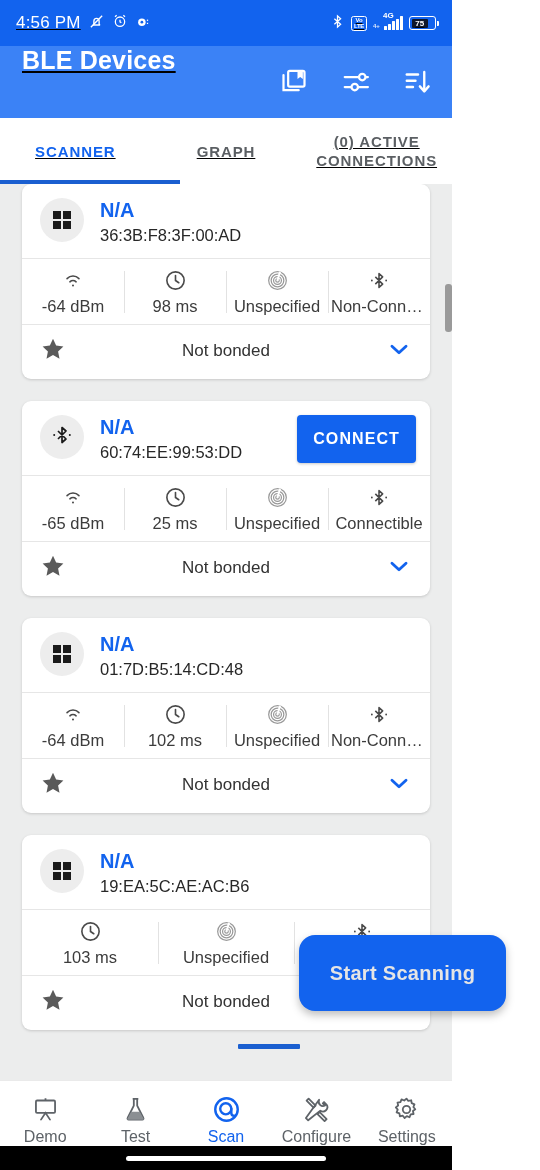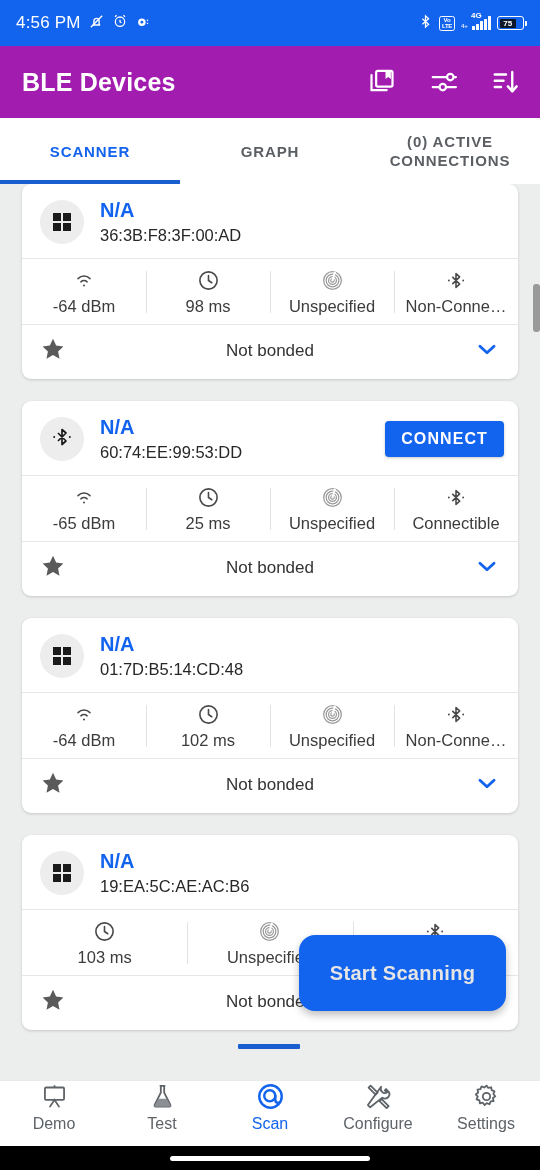--- a/index.html
+++ b/index.html
@@ -4,22 +4,23 @@
 <style>
   * { margin:0; padding:0; box-sizing:border-box; }
   html, body {
     width:540px; height:1170px;
     font-family:"Liberation Sans", sans-serif;
     background:#ffffff;
     overflow:hidden;
   }
   #app {
     position:relative;
-    width:540px; height:1170px;
+    width:452px; height:1170px;
     background:#eceded;
+    text-decoration:underline;
   }
 
   
   .statusbar {
     height:46px;
     background:#1263ee;
     display:flex; align-items:center;
     padding:0 16px;
     color:#fff;
   }
@@ -47,22 +48,22 @@
     width:2.5px; height:5px; background:#fff; border-radius:0 1px 1px 0;
   }
   .batt .fill {
     background:#0f172a; height:100%; width:75%; border-radius:1px;
     color:#fff; font-size:8px; font-weight:bold;
     display:flex; align-items:center; justify-content:center;
   }
 
   
   .appbar {
-    height:72px; background:#a21caf;
-    display:flex; align-items:center;
+    height:72px; background:#3b82f6;
+    display:flex; 
     padding:0 18px 0 22px;
   }
   .appbar h1 {
     color:#fff; font-size:25px; font-weight:bold; letter-spacing:.2px;
   }
   .appbar-actions { margin-left:auto; display:flex; align-items:center; gap:30px; }
   .ab-btn { width:32px; height:32px; display:flex; align-items:center; justify-content:center; cursor:pointer; }
 
   
   .tabbar {
@@ -92,21 +93,21 @@
   }
 
   
   .card {
     background:#fff; border-radius:9px;
     margin:0 22px 22px 22px;
     box-shadow:0 1px 3px rgba(0,0,0,.16);
     overflow:hidden;
   }
   .card-head {
-    display:flex; align-items:center;
+    display:flex; 
     padding:14px 14px 12px 18px;
   }
   .dev-avatar {
     width:44px; height:44px; border-radius:50%;
     background:#ededed;
     display:flex; align-items:center; justify-content:center;
     flex:0 0 44px;
   }
   .grid-ico { display:grid; grid-template-columns:8px 8px; grid-template-rows:8px 8px; gap:2.5px; }
   .grid-ico i { background:#1b1b1b; display:block; }
@@ -162,21 +163,21 @@
     box-shadow:0 4px 9px rgba(0,0,0,.26);
   }
   .hscroll-ind {
     position:absolute; left:238px; top:1044px;
     width:62px; height:5px; background:#1a5fd0; border-radius:1px;
   }
 
   
   .bottomnav {
     position:absolute; left:0; right:0; bottom:24px; height:66px;
-    background:#fff; display:flex; align-items:flex-start;
+    background:#fff; display:flex; align-items:flex-end;
     border-top:1px solid #eaeaea;
   }
   .nav-item {
     flex:1; display:flex; flex-direction:column; align-items:center;
     gap:4px; cursor:pointer;
   }
   .nav-label { font-size:16px; color:#5e6368; }
   .nav-item.active .nav-label { color:#1263ee; }
   .nav-ico { height:30px; display:flex; align-items:center; justify-content:center; }
 

